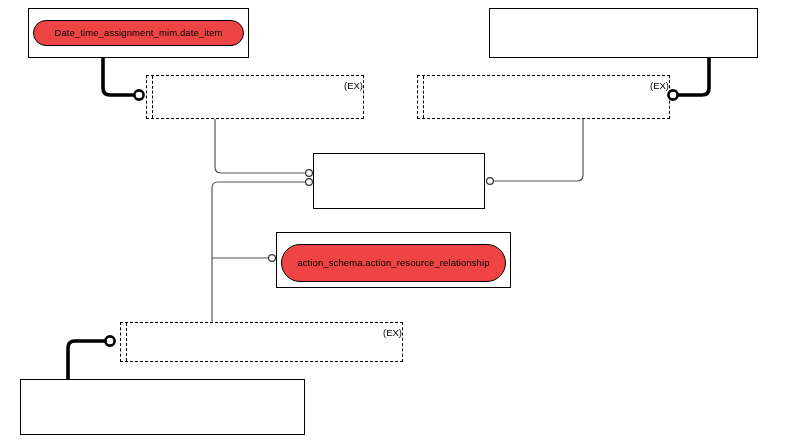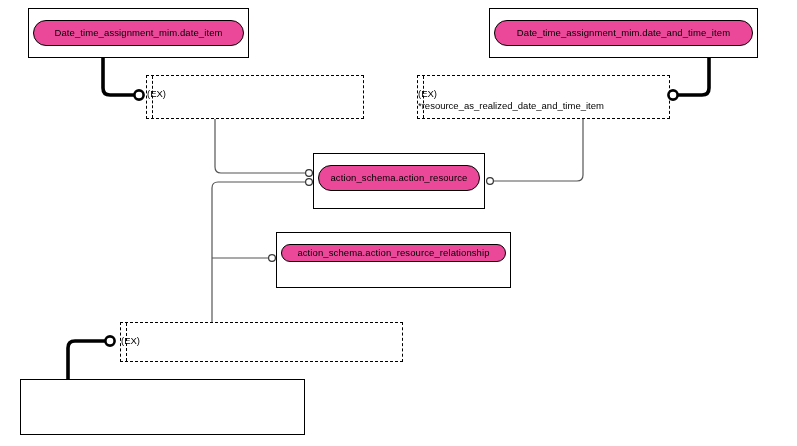--- a/index.html
+++ b/index.html
@@ -31,21 +31,21 @@
     position: absolute;
     box-sizing: border-box;
     border: 1px solid #000000;
     background: transparent;
   }
   .entity-pill {
     position: absolute;
     box-sizing: border-box;
     border: 1px solid #000000;
     border-radius: 999px;
-    background: #ec4899;
+    background: #ef4444;
     display: flex;
     align-items: center;
     justify-content: center;
     white-space: nowrap;
   }
   .entity-pill .pill-text {
     font-size: 9.5px;
     line-height: 1;
     color: #000000;
     letter-spacing: 0.1px;
@@ -63,26 +63,25 @@
     border-left: 1px dashed #000000;
     top: 0;
     bottom: 0;
     left: 5px;
     width: 1px;
   }
   .ex-label {
     position: absolute;
     left: 0;
     right: 0;
-    text-align: left;
+    text-align: right;
     font-size: 9.5px;
     line-height: 12px;
     color: #000000;
     white-space: nowrap;
-    margin-top: 8px;
   }
   .ex-label.line1 { top: 4px; }
   .ex-label.line2 { top: 16px; }
 </style>
 </head>
 <body>
 
 <div id="diagram-root">
 
   <svg id="edge-layer" viewBox="0 0 797 446" width="797" height="446" xmlns="http://www.w3.org/2000/svg">
@@ -112,44 +111,37 @@
   </svg>
 
   <div class="schema-box" style="left:28px; top:8px; width:221px; height:50px;">
   </div>
   <div class="entity-pill" style="left:33px; top:20px; width:211px; height:26px;">
     <span class="pill-text">Date_time_assignment_mim.date_item</span>
   </div>
 
   <div class="schema-box" style="left:489px; top:8px; width:269px; height:50px;">
   </div>
-  <div class="entity-pill" style="left:494px; top:20px; width:259px; height:26px;">
-    <span class="pill-text">Date_time_assignment_mim.date_and_time_item</span>
-  </div>
 
   <div class="ex-box" style="left:146px; top:75px; width:218px; height:44px;">
     <div class="ex-box-inner"></div>
     <div class="ex-label line1">(EX)</div>
   </div>
 
   <div class="ex-box" style="left:417px; top:75px; width:253px; height:44px;">
     <div class="ex-box-inner"></div>
     <div class="ex-label line1">(EX)</div>
-    <div class="ex-label line2">*resource_as_realized_date_and_time_item</div>
   </div>
 
   <div class="schema-box" style="left:313px; top:153px; width:172px; height:56px;">
   </div>
-  <div class="entity-pill" style="left:318px; top:165px; width:162px; height:26px;">
-    <span class="pill-text">action_schema.action_resource</span>
-  </div>
 
   <div class="schema-box" style="left:276px; top:232px; width:235px; height:56px;">
   </div>
-  <div class="entity-pill" style="left:281px; top:244px; width:225px; height:18px;">
+  <div class="entity-pill" style="left:281px; top:244px; width:225px; height:38px;">
     <span class="pill-text">action_schema.action_resource_relationship</span>
   </div>
 
   <div class="ex-box" style="left:120px; top:322px; width:283px; height:40px;">
     <div class="ex-box-inner"></div>
     <div class="ex-label line1">(EX)</div>
   </div>
 
   <div class="schema-box" style="left:20px; top:379px; width:285px; height:56px;">
   </div>

